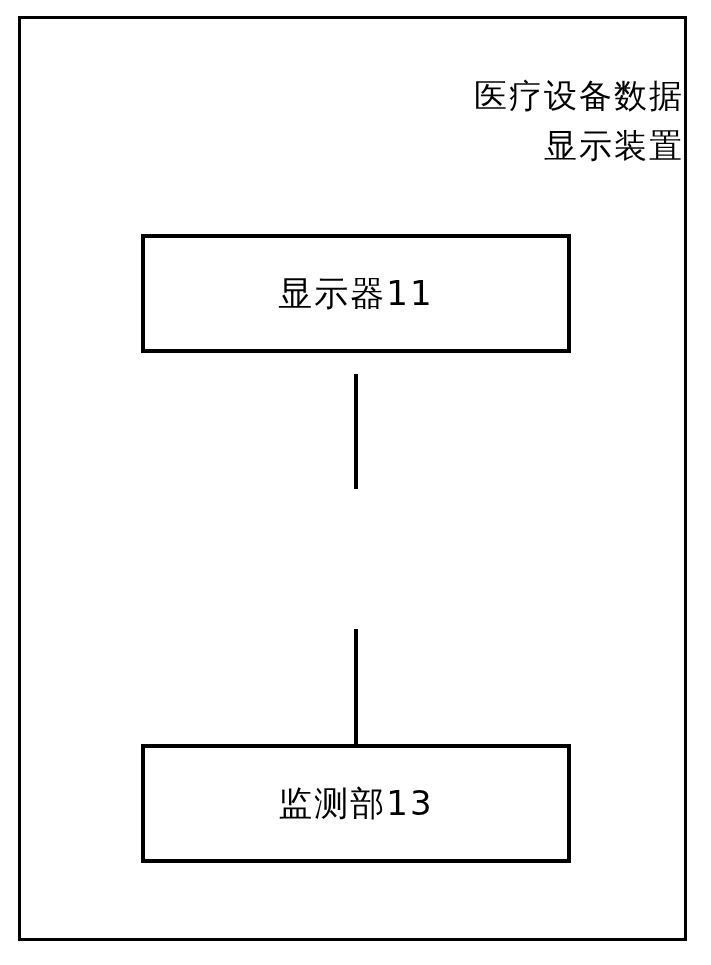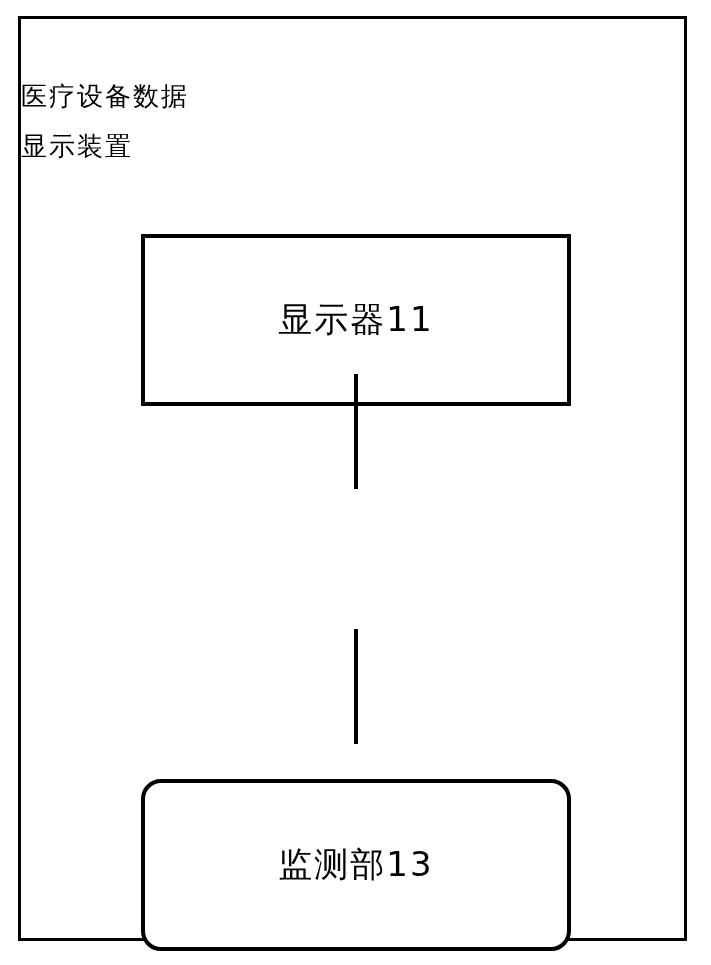--- a/index.html
+++ b/index.html
@@ -26,50 +26,50 @@
     box-sizing: border-box;
     background: #ffffff;
   }
 
   
   #figure-title {
     position: absolute;
     left: 0;
     top: 52px;
     width: 100%;
-    text-align: left;
-    font-size: 26px;
+    text-align: right;
+    font-size: 33px;
     line-height: 50px;
     letter-spacing: 2px;
     white-space: pre-line;
     font-family: "DejaVu Sans", "Liberation Sans", sans-serif;
   }
 
   
   .node-box {
     position: absolute;
     left: 120px;
     width: 430px;
-    height: 172px;
+    height: 119px;
     border: 4px solid #000000;
     box-sizing: border-box;
     background: #ffffff;
     display: flex;
     align-items: center;
     justify-content: center;
   }
   .node-label {
     font-size: 34px;
     letter-spacing: 2px;
     font-family: "DejaVu Sans", "Liberation Sans", sans-serif;
   }
 
   #node-display   { top: 215px; }
   #node-processor { top: 470px; }
-  #node-monitor   { top: 760px; border-radius: 20px; }
+  #node-monitor   { top: 725px; }
 
   
   .connector {
     position: absolute;
     left: 333px;
     width: 4px;
     background: #000000;
   }
   #connector-display-processor { top: 355px; height: 115px; }
   #connector-processor-monitor { top: 610px; height: 115px; }

